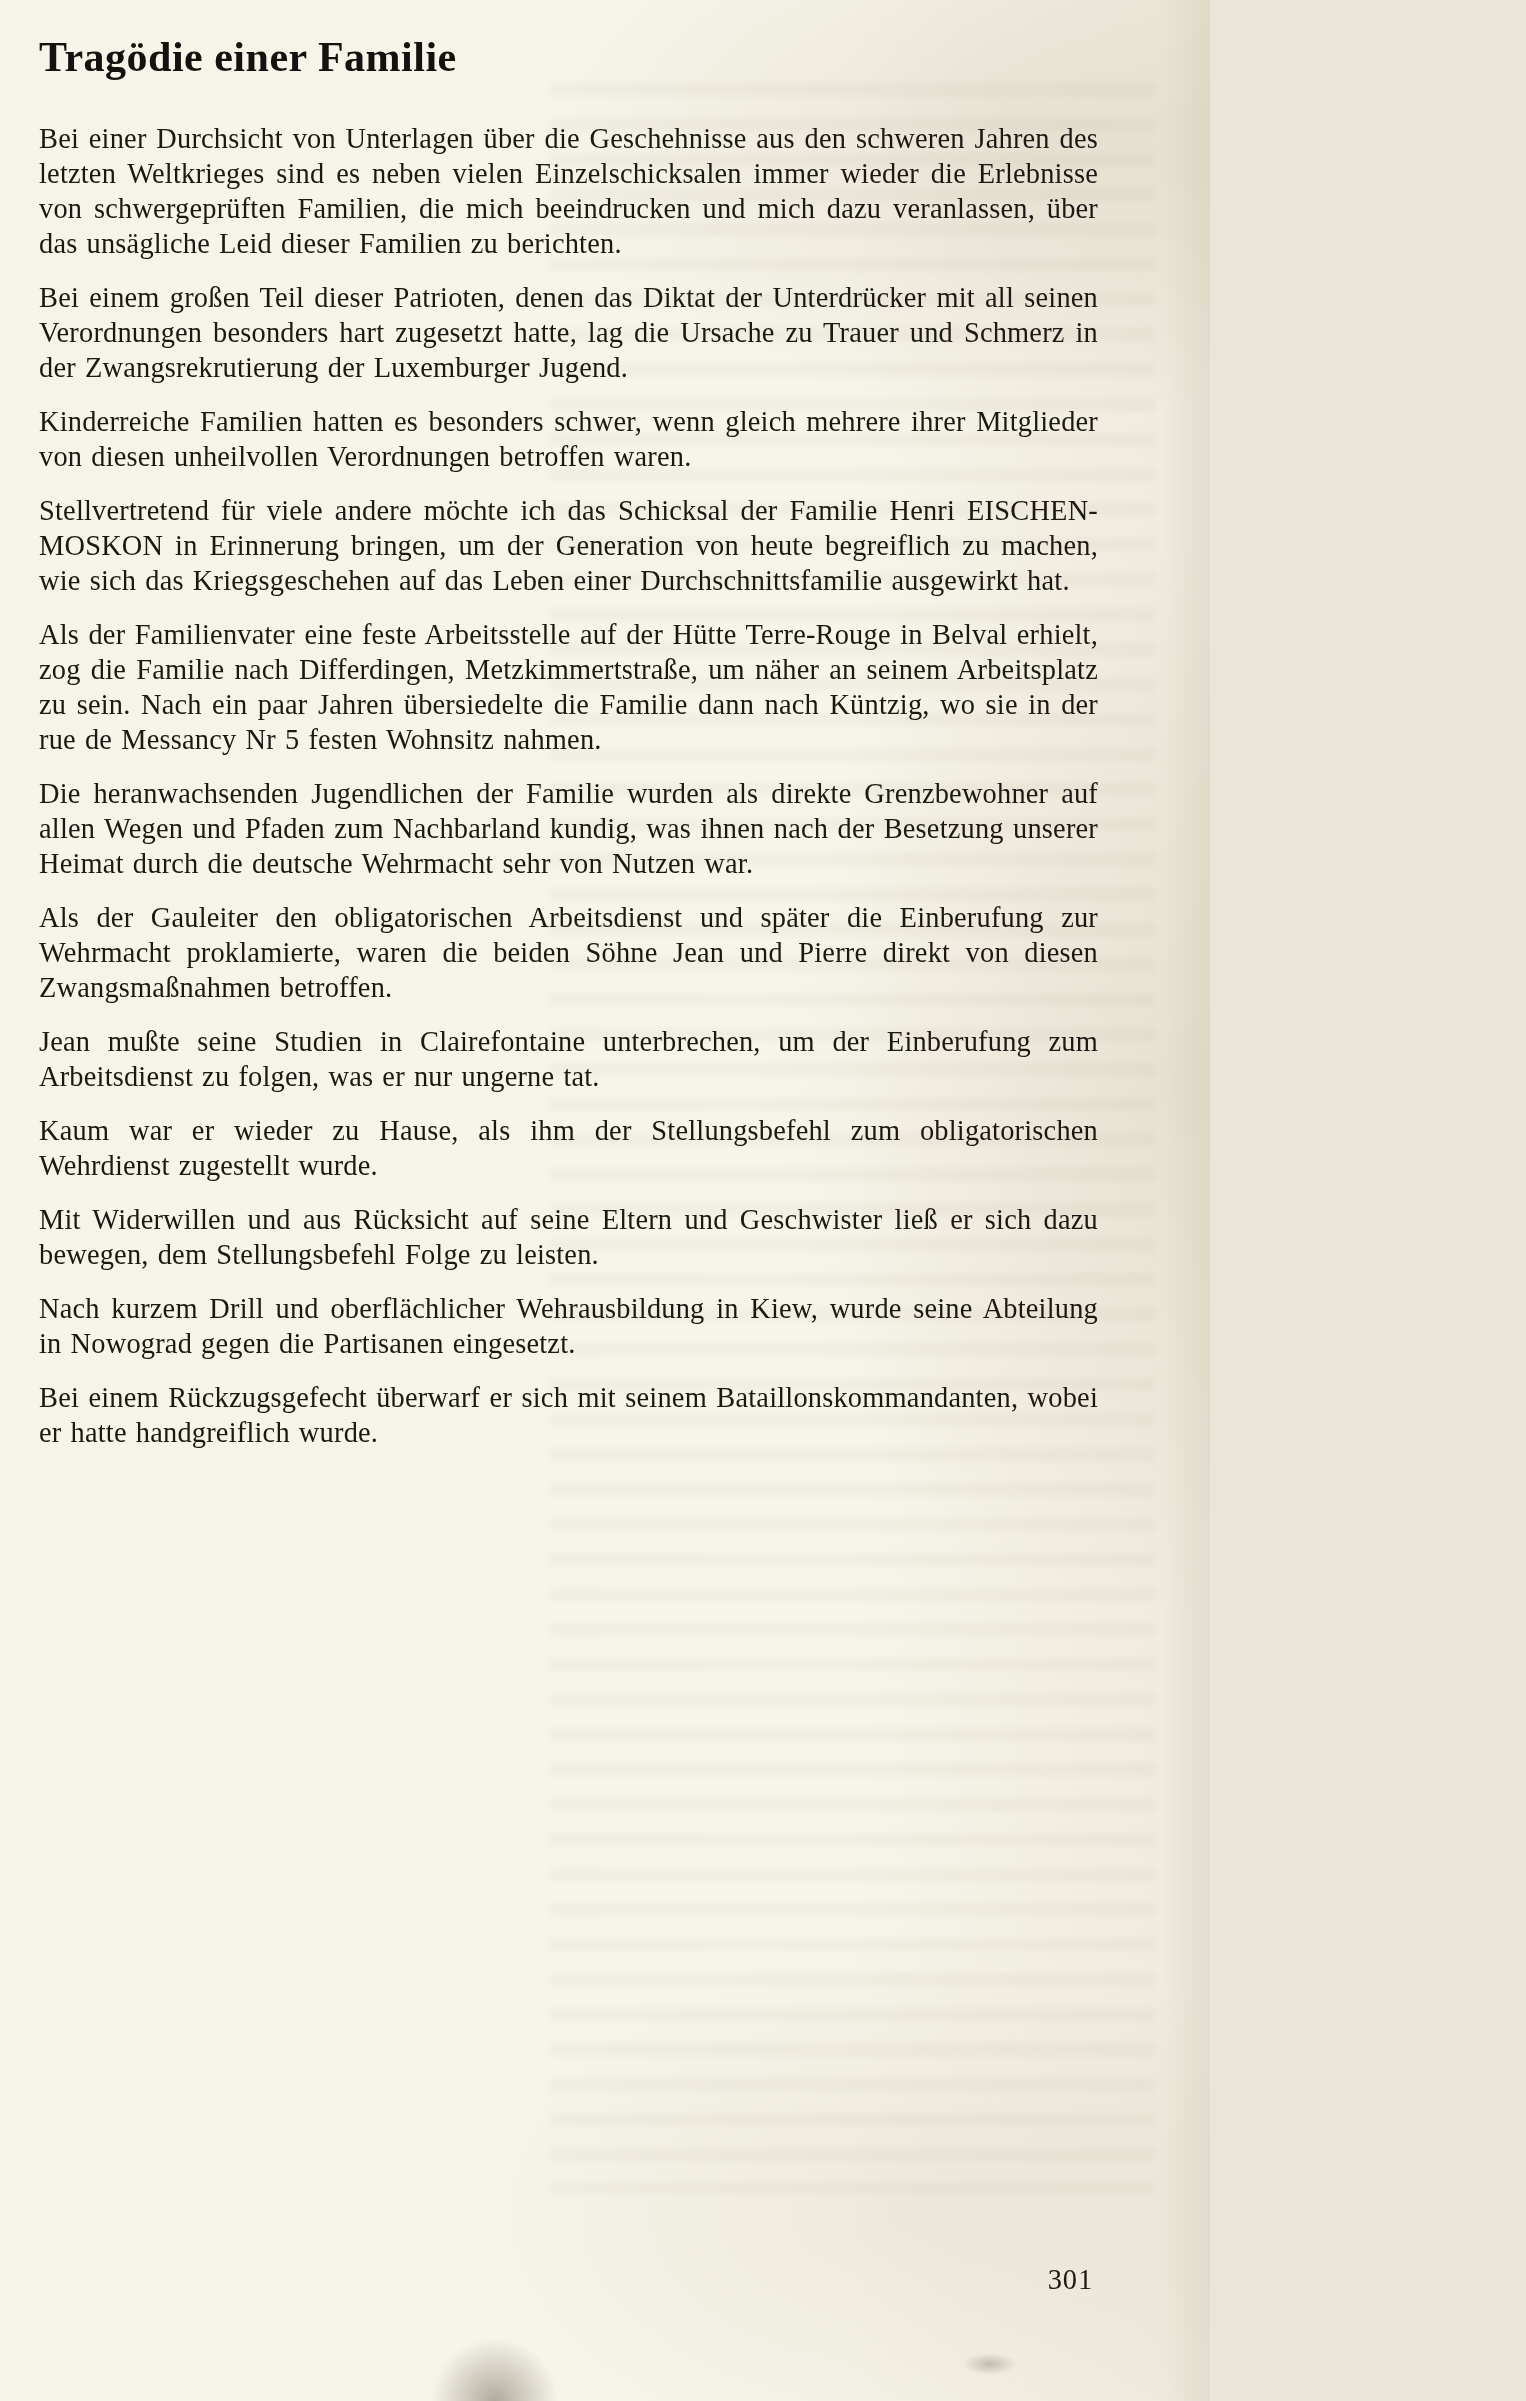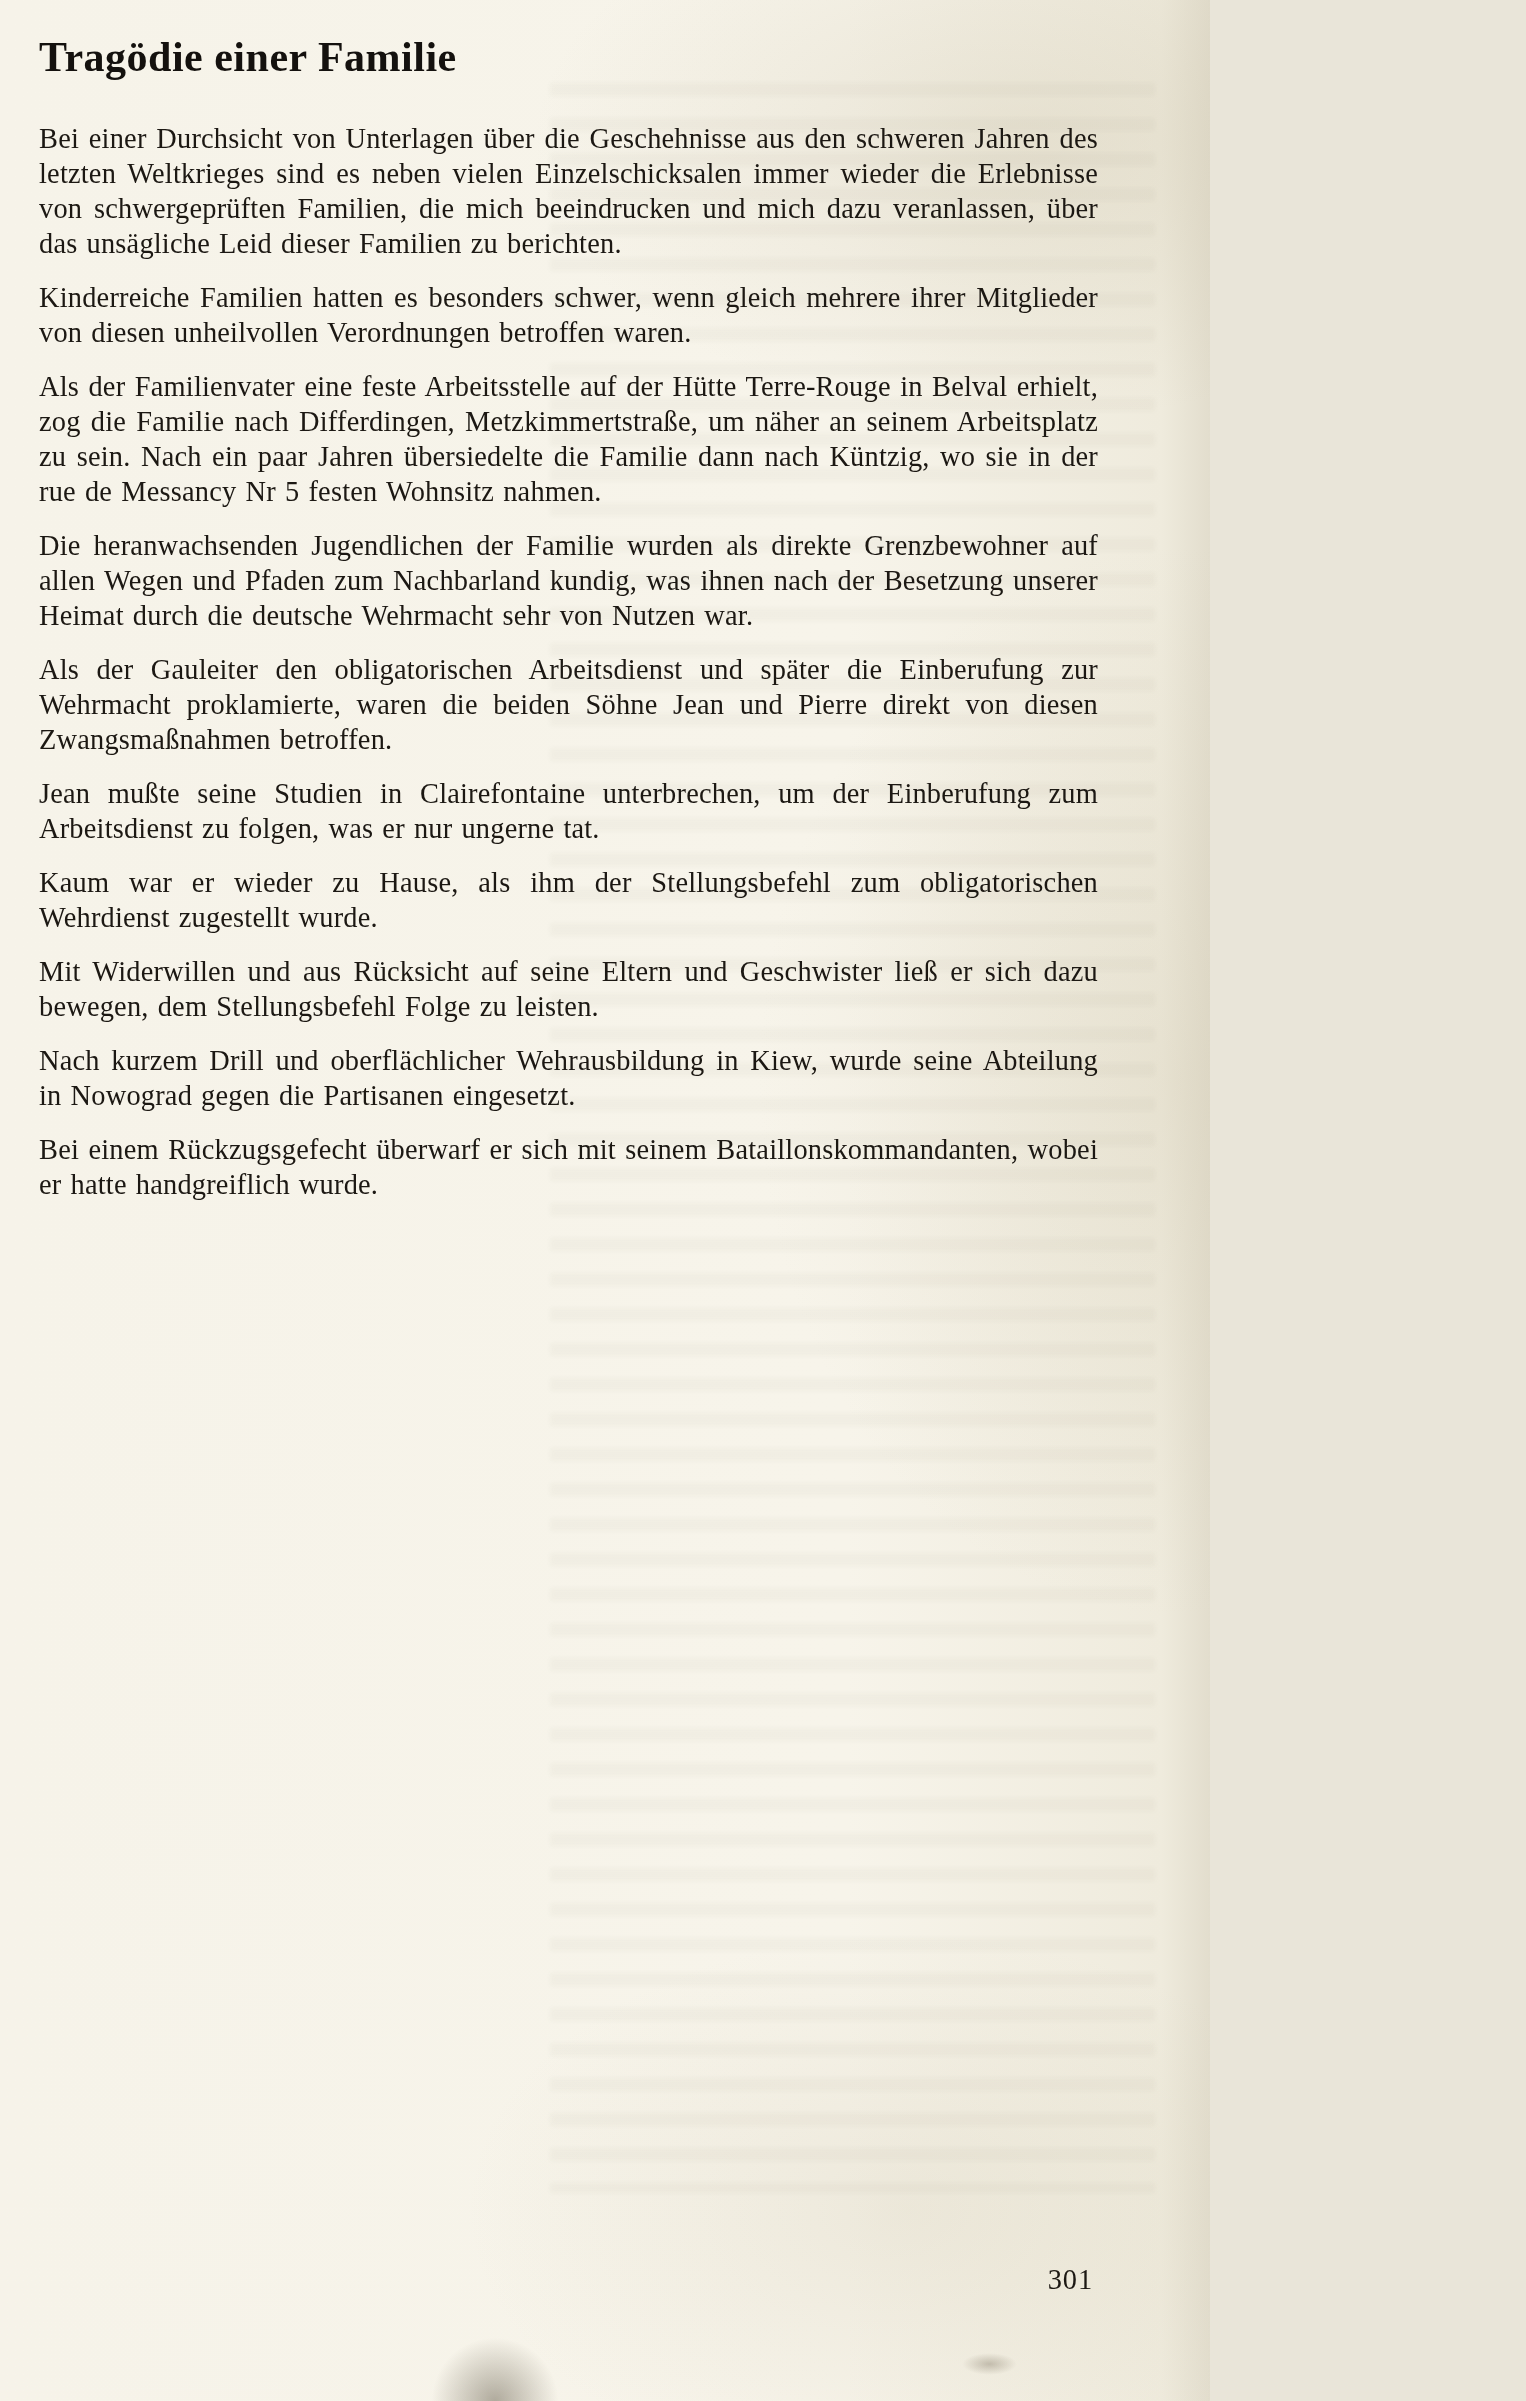--- a/index.html
+++ b/index.html
@@ -100,21 +100,23 @@
 <div class="page">
 
   <div class="bleed"></div>
 
   <div class="content">
 
     <h1 class="doc-title">Tragödie einer Familie</h1>
 
     <div class="body-text">
       <p>Bei einer Durchsicht von Unterlagen über die Geschehnisse aus den schweren Jahren des letzten Weltkrieges sind es neben vielen Einzelschicksalen immer wieder die Erlebnisse von schwergeprüften Familien, die mich beeindrucken und mich dazu veranlassen, über das unsägliche Leid dieser Familien zu berichten.</p>
+      <p>Bei einem großen Teil dieser Patrioten, denen das Diktat der Unterdrücker mit all seinen Verordnungen besonders hart zugesetzt hatte, lag die Ursache zu Trauer und Schmerz in der Zwangsrekrutierung der Luxemburger Jugend.</p>
       <p>Kinderreiche Familien hatten es besonders schwer, wenn gleich mehrere ihrer Mitglieder von diesen unheilvollen Verordnungen betroffen waren.</p>
+      <p>Stellvertretend für viele andere möchte ich das Schicksal der Familie Henri EISCHEN-MOSKON in Erinnerung bringen, um der Generation von heute begreiflich zu machen, wie sich das Kriegsgeschehen auf das Leben einer Durchschnittsfamilie ausgewirkt hat.</p>
       <p>Als der Familienvater eine feste Arbeitsstelle auf der Hütte Terre-Rouge in Belval erhielt, zog die Familie nach Differdingen, Metzkimmertstraße, um näher an seinem Arbeitsplatz zu sein. Nach ein paar Jahren übersiedelte die Familie dann nach Küntzig, wo sie in der rue de Messancy Nr 5 festen Wohnsitz nahmen.</p>
       <p>Die heranwachsenden Jugendlichen der Familie wurden als direkte Grenzbewohner auf allen Wegen und Pfaden zum Nachbarland kundig, was ihnen nach der Besetzung unserer Heimat durch die deutsche Wehrmacht sehr von Nutzen war.</p>
       <p>Als der Gauleiter den obligatorischen Arbeitsdienst und später die Einberufung zur Wehrmacht proklamierte, waren die beiden Söhne Jean und Pierre direkt von diesen Zwangsmaßnahmen betroffen.</p>
       <p>Jean mußte seine Studien in Clairefontaine unterbrechen, um der Einberufung zum Arbeitsdienst zu folgen, was er nur ungerne tat.</p>
       <p>Kaum war er wieder zu Hause, als ihm der Stellungsbefehl zum obligatorischen Wehrdienst zugestellt wurde.</p>
       <p>Mit Widerwillen und aus Rücksicht auf seine Eltern und Geschwister ließ er sich dazu bewegen, dem Stellungsbefehl Folge zu leisten.</p>
       <p>Nach kurzem Drill und oberflächlicher Wehrausbildung in Kiew, wurde seine Abteilung in Nowograd gegen die Partisanen eingesetzt.</p>
       <p>Bei einem Rückzugsgefecht überwarf er sich mit seinem Bataillonskommandanten, wobei er hatte handgreiflich wurde.</p>
     </div>
 

